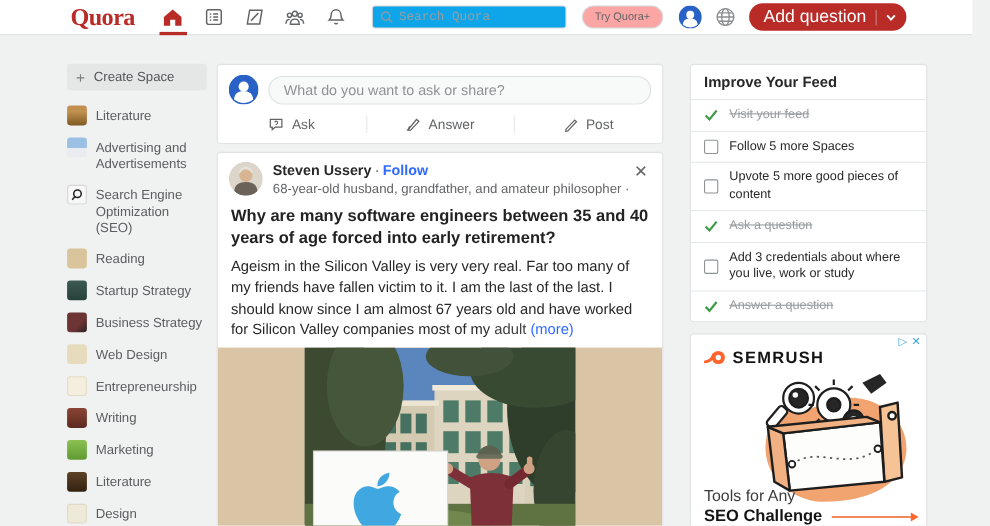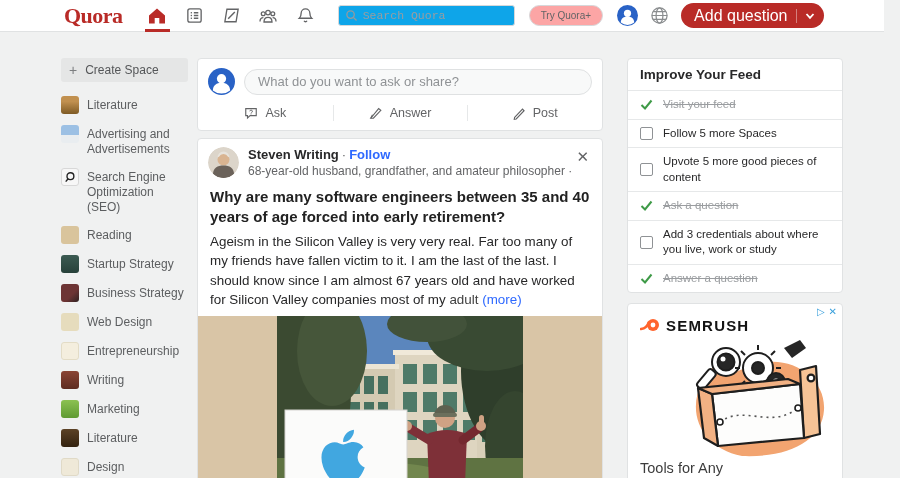--- a/index.html
+++ b/index.html
@@ -313,21 +313,21 @@
         <span class="p-avatar">
           <svg width="31" height="31" viewBox="0 0 31 31">
             <circle cx="15.5" cy="15.5" r="15.5" fill="#dcd5ca"></circle>
             <circle cx="15.5" cy="12.5" r="6" fill="#d9b491"></circle>
             <path d="M9.5 10.5 a6 6 0 0 1 12 0 l-1.5-.8 a5 5 0 0 0 -9 0 z" fill="#e7e3dc"></path>
             <path d="M5 27 c0-6 4.5-8.5 10.5-8.5 s10.5 2.5 10.5 8.5 a15.5 15.5 0 0 1 -21 0 z" fill="#6b625a"></path>
           </svg>
         </span>
         <div class="ph-text">
           <div class="name-row">
-            <span>Steven Writing</span><span class="dot">·</span><span class="follow">Follow</span>
+            <span>Steven Ussery</span><span class="dot">·</span><span class="follow">Follow</span>
           </div>
           <div class="meta">68-year-old husband, grandfather, and amateur philosopher · 1y</div>
         </div>
         <span class="close-x">✕</span>
       </div>
 
       <div class="post-title">Why are many software engineers between 35 and 40 years of age forced into early retirement?</div>
 
       <div class="post-body">
         <span>Ageism in the Silicon Valley is very very real. Far too many of my friends have fallen victim to it. I am the last of the last. I should know since I am almost 67 years old and have worked for Silicon Valley companies most of my</span>
@@ -510,17 +510,26 @@
             <polygon points="26,58 40,64 128,54 116,49" fill="#f2b183"></polygon>
             <circle cx="139" cy="48" r="3.4" fill="#fff"></circle>
           </g>
           <path d="M48 92 C72 74 98 100 126 78" stroke="#555" stroke-width="1.6" fill="none" stroke-dasharray="2 4"></path>
           <circle cx="48" cy="92" r="3" fill="#fff" stroke="#1e1e1e" stroke-width="1.6"></circle>
           <circle cx="126" cy="78" r="3" fill="#fff" stroke="#1e1e1e" stroke-width="1.6"></circle>
         </svg>
       </div>
       <div class="ad-caption">
         <div class="ad-line1">Tools for Any</div>
+        <div class="ad-line2-row">
+          <span class="ad-line2">SEO Challenge</span>
+          <span class="checkmark">
+            <svg width="80" height="10" viewBox="0 0 80 10">
+                <line x1="0" y1="5" x2="72" y2="5" stroke="#f0885a" stroke-width="1.6"></line>
+                <path d="M72 1 L79 5 L72 9 z" fill="#ff642d"></path>
+              </svg>
+          </span>
+        </div>
       </div>
     </div>
   </div>
 
 </div>
 
 </body></html>

